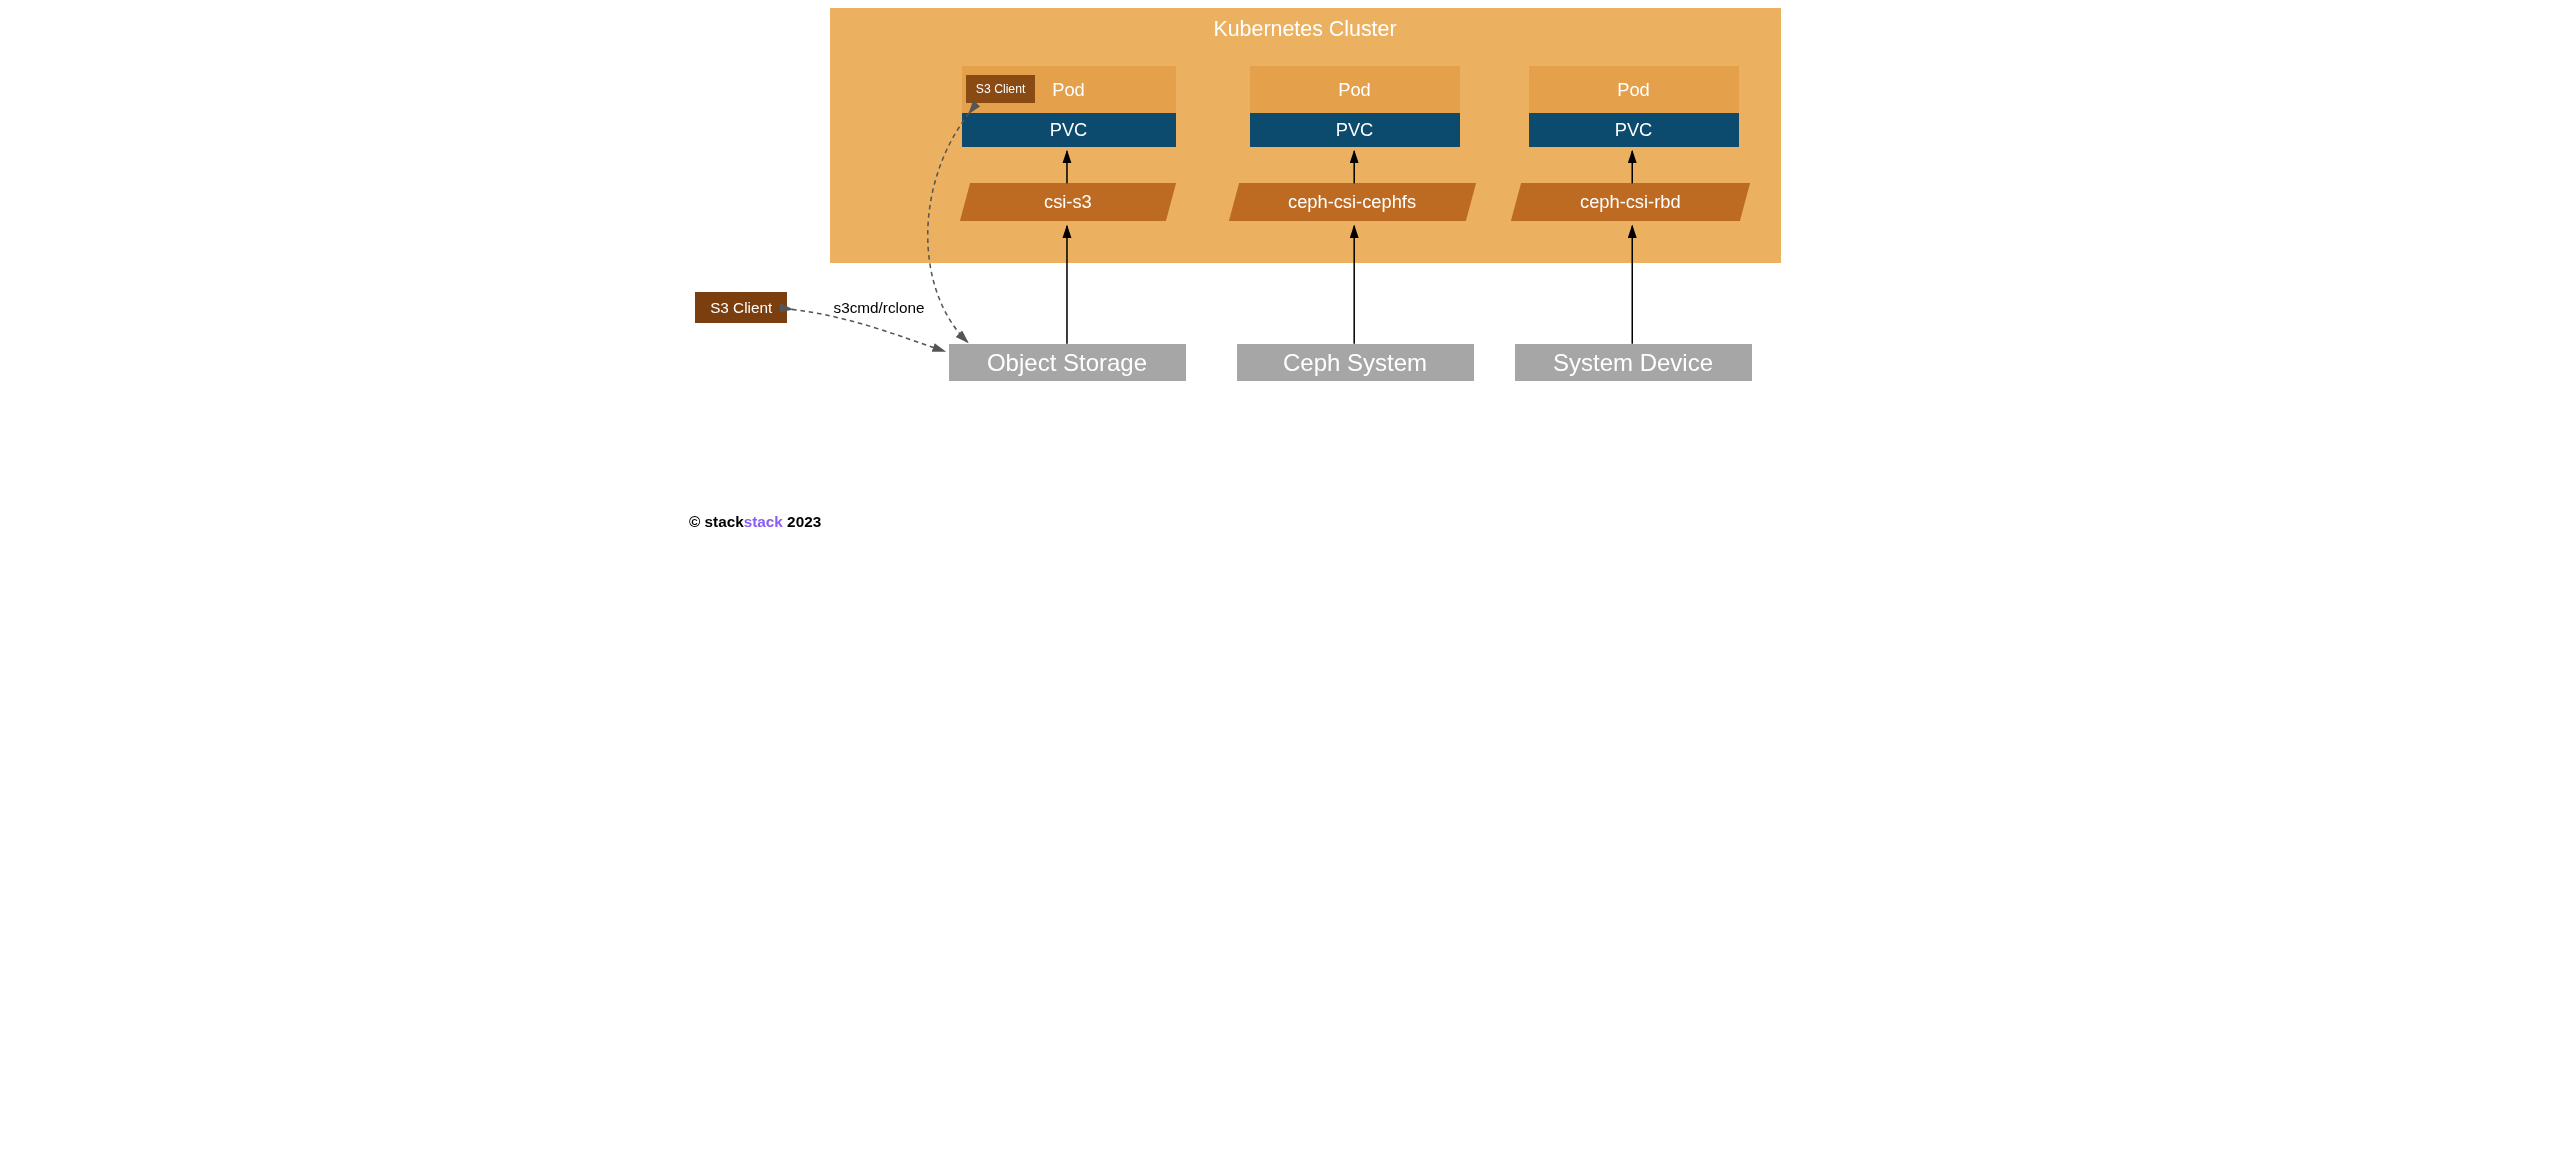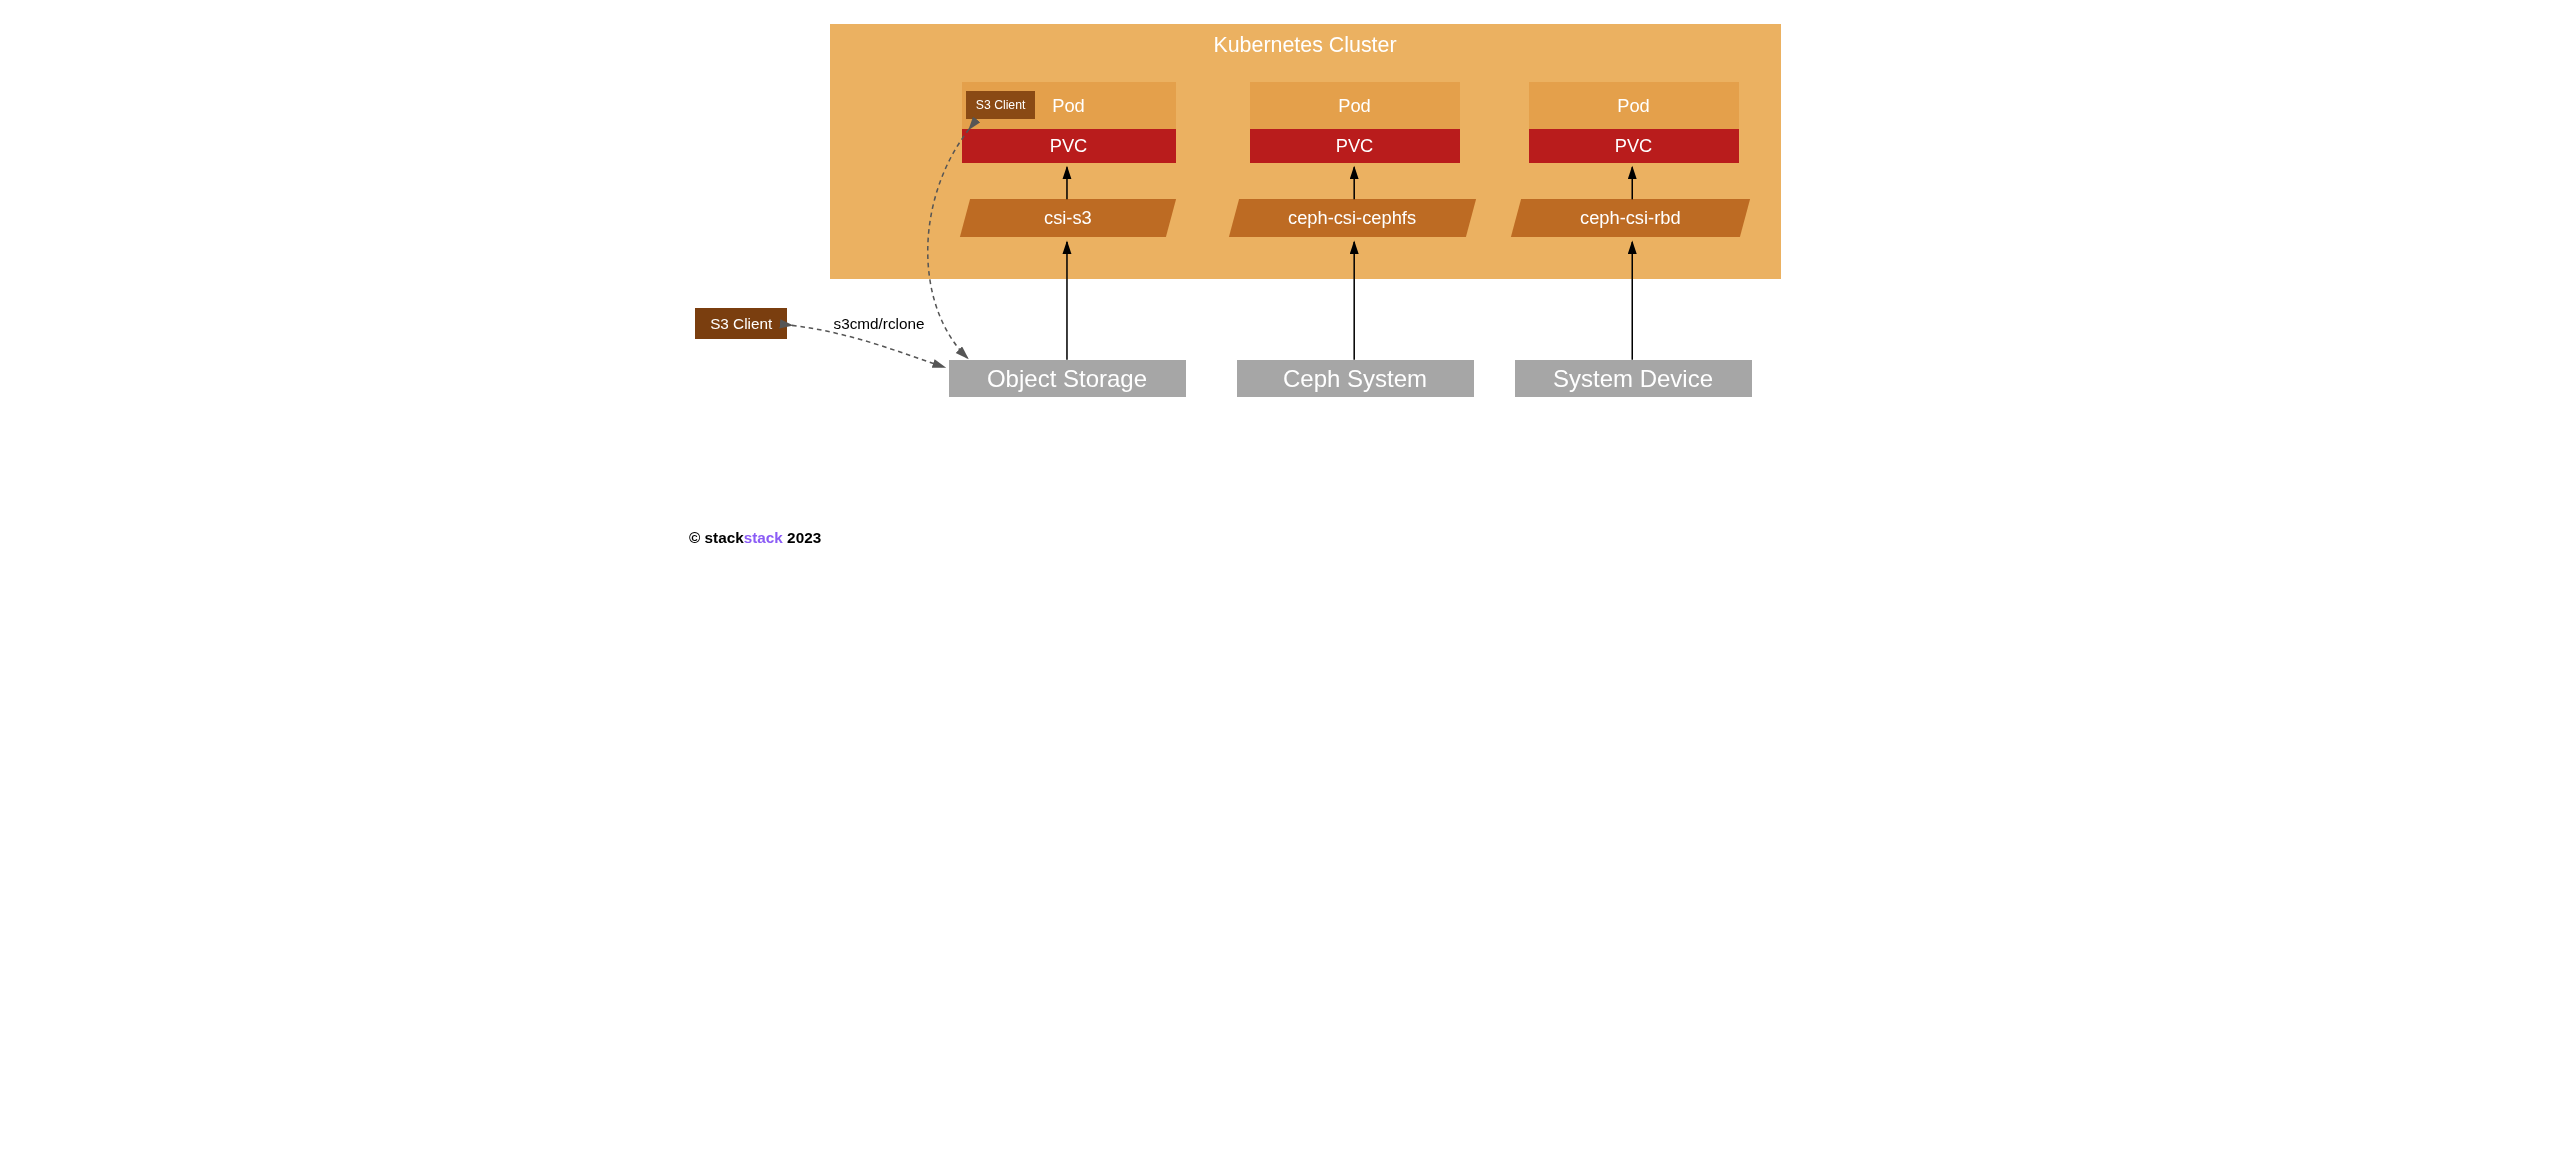--- a/index.html
+++ b/index.html
@@ -5,21 +5,21 @@
   body {
     margin: 0;
     padding: 0;
     font-family: Arial, Helvetica, sans-serif;
     background: #ffffff;
   }
   .canvas {
     position: relative;
     width: 1207px;
     height: 550px;
-    margin: 16px auto;
+    margin: 0 auto;
   }
   .box {
     position: absolute;
     display: flex;
     align-items: center;
     justify-content: center;
     box-sizing: border-box;
   }
   .k8s-cluster {
     background: #ebb161;
@@ -30,21 +30,21 @@
     font-size: 21.4px;
     width: 100%;
     text-align: center;
   }
   .pod-box {
     background: #e4a04b;
     color: #ffffff;
     font-size: 18.3px;
   }
   .pvc-box {
-    background: #b91c1c;
+    background: #0c4a6e;
     color: #ffffff;
     font-size: 18.3px;
   }
   .s3-badge {
     background: #8a4a14;
     color: #ffffff;
     font-size: 12.2px;
     position: absolute;
   }
   .parallelogram {

